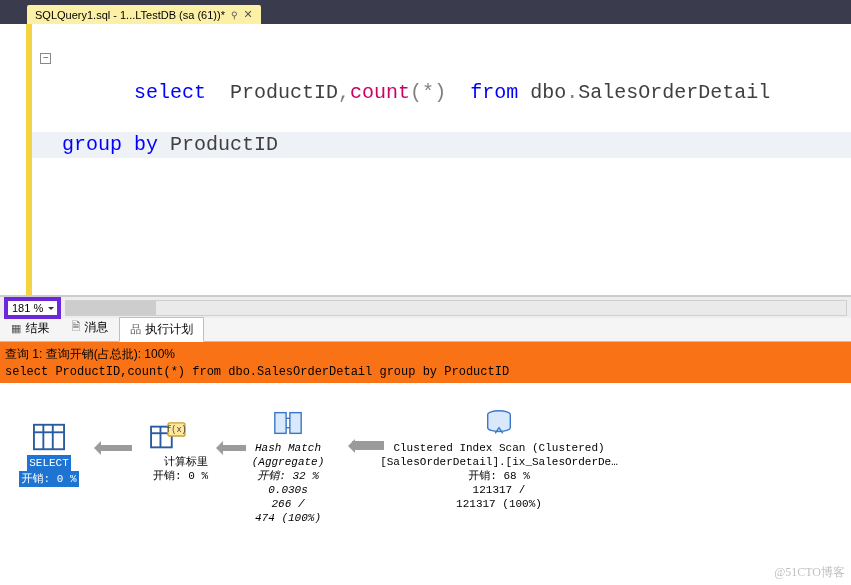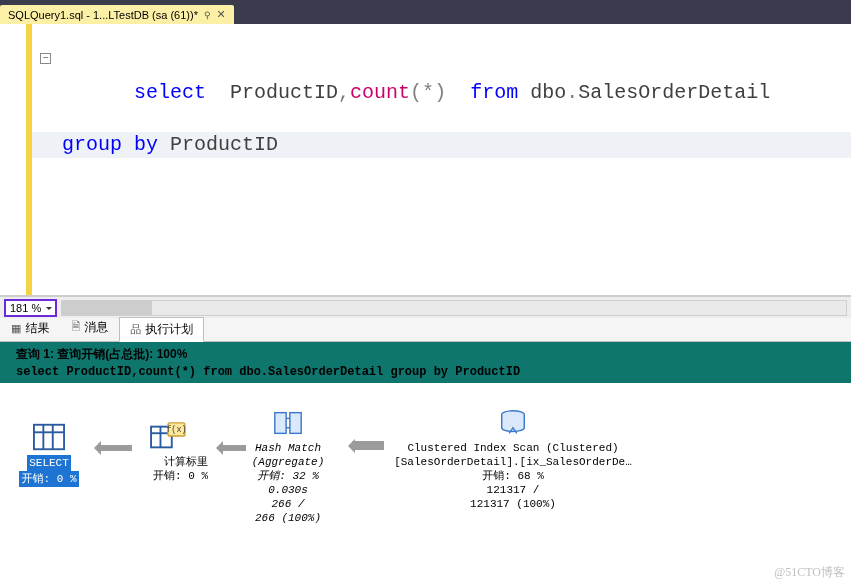--- a/index.html
+++ b/index.html
@@ -1,46 +1,46 @@
 <!DOCTYPE html>
 <html><head>
 <meta charset="utf-8">
 <style>
   * { box-sizing: border-box; margin: 0; padding: 0; }
   body { font-family: "Segoe UI", Tahoma, sans-serif; font-size: 12px; background: #fff; width: 851px; height: 585px; overflow: hidden; position: relative; }
   
   .tab-bar { background: #3a3b4d; height: 24px; display: flex; align-items: flex-end; }
-  .tab { background: #fcf0a6; padding: 3px 8px; font-size: 11px; display: flex; align-items: center; gap: 6px; border-top-left-radius: 2px; border-top-right-radius: 2px; }
+  .tab { background: #fcf0a6; padding: 3px 8px; font-size: 11px; display: flex; align-items: center; gap: 6px; border-top-left-radius: 2px; border-top-right-radius: 2px; margin-left: 27px; }
   .tab .pin { color: #555; font-size: 9px; }
   .tab .close { color: #555; cursor: pointer; font-size: 11px; }
   
   .editor-area { height: 272px; display: flex; background: #fff; border-bottom: 1px solid #ccc; }
   .margin-col { width: 32px; background: #fff; border-right: 0; position: relative; }
   .yellow-bar { width: 6px; height: 100%; background: #f5d342; position: absolute; left: 26px; top: 0; }
   .code-col { flex: 1; padding: 30px 0 0 0; background: #fff; position: relative; }
   .code-line { font-family: Consolas, "Courier New", monospace; font-size: 20px; line-height: 26px; padding-left: 30px; white-space: pre; position: relative; }
   .outline-box { position: absolute; left: 8px; top: -1px; width: 11px; height: 11px; border: 1px solid #888; background: #fff; font-size: 10px; line-height: 9px; text-align: center; color: #555; }
   .line-highlight { background: #eef1f6; }
   .kw-blue { color: #0000ff; }
   .kw-magenta { color: #cc0066; }
   .kw-gray { color: #808080; }
   .kw-black { color: #404040; }
   
   .zoom-bar { height: 22px; background: #ededf0; border-top: 1px solid #ccc; display: flex; align-items: center; padding: 0 4px; font-size: 11px; }
-  .zoom-dd { background: #fff; border: 2px solid #6d28d9; padding: 1px 14px 1px 4px; position: relative; }
+  .zoom-dd { background: #fff; border: 4px solid #6d28d9; padding: 1px 14px 1px 4px; position: relative; }
   .zoom-dd::after { content: ""; position: absolute; right: 3px; top: 6px; border: 3px solid transparent; border-top-color: #333; }
   .hscroll-track { flex: 1; margin-left: 4px; height: 16px; background: #eaeaea; border: 1px solid #cfcfcf; position: relative; }
   .hscroll-thumb { position: absolute; left: 0; top: 0; height: 100%; width: 90px; background: #cdcdcd; }
   
   .results-tabs { height: 24px; background: #f5f5f5; display: flex; align-items: flex-end; border-bottom: 1px solid #bfbfbf; }
   .rtab { padding: 3px 10px; font-size: 12px; display: flex; align-items: center; gap: 4px; border: 1px solid transparent; }
   .rtab.active { background: #fff; border: 1px solid #bfbfbf; border-bottom-color: #fff; position: relative; top: 1px; }
   .rtab .ico { font-size: 11px; color: #555; }
   
-  .plan-header { padding: 4px 16px; font-size: 12px; background: #0f766e; font-weight: bold; }
+  .plan-header { padding: 4px 5px; font-size: 12px; background: #f97316; }
   .plan-row1 { font-family: "Microsoft YaHei", sans-serif; }
   .plan-row2 { font-family: Consolas, "Courier New", monospace; font-size: 12px; margin-top: 2px; }
   
   .plan-canvas { position: relative; height: 180px; background: #fff; margin-top: 6px; }
   .plan-node { position: absolute; text-align: center; font-family: Consolas, "Courier New", monospace; font-size: 11px; line-height: 14px; }
   .plan-icon { width: 38px; height: 32px; margin: 0 auto 2px auto; display: block; }
   .select-badge { display: inline-block; background: #1e74d2; color: #fff; padding: 1px 2px; font-size: 11px; }
   
   .arrow { position: absolute; height: 10px; }
   .arrow .head { position: absolute; left: -1px; top: -2px; width: 0; height: 0; border: 7px solid transparent; border-right-color: #9b9b9b; }
@@ -138,29 +138,29 @@
       <rect x="6" y="6" width="12" height="22" fill="#d9e8fb" stroke="#3a78c9" stroke-width="1.5"></rect>
       <rect x="22" y="6" width="12" height="22" fill="#d9e8fb" stroke="#3a78c9" stroke-width="1.5"></rect>
       <line x1="18" y1="12" x2="22" y2="12" stroke="#3a78c9" stroke-width="1.5"></line>
       <line x1="18" y1="22" x2="22" y2="22" stroke="#3a78c9" stroke-width="1.5"></line>
     </svg>
     <div>Hash Match</div>
     <div>(Aggregate)</div>
     <div>开销: 32 %</div>
     <div>0.030s</div>
     <div>266 /</div>
-    <div>266 (100%)</div>
+    <div>474 (100%)</div>
   </div>
 
   <div class="arrow" style="left:342px; top:52px; width:42px;">
     <div class="head"></div>
       <div class="shaft" style="width:32px; height:9px; top:0;"></div>
   </div>
 
-  <div class="plan-node" style="left:388px; top:18px; width:250px;">
+  <div class="plan-node" style="left:374px; top:18px; width:250px;">
     <svg class="plan-icon" viewBox="0 0 40 34">
       <ellipse cx="20" cy="8" rx="12" ry="4" fill="#d9e8fb" stroke="#3a78c9" stroke-width="1.5"></ellipse>
       <path d="M8 8 v14 a12 4 0 0 0 24 0 V8" fill="#d9e8fb" stroke="#3a78c9" stroke-width="1.5"></path>
       <path d="M16 28 l4 -6 l4 6" fill="none" stroke="#3a78c9" stroke-width="1.5"></path>
     </svg>
     <div>Clustered Index Scan (Clustered)</div>
     <div>[SalesOrderDetail].[ix_SalesOrderDe…</div>
     <div>开销: 68 %</div>
     <div>121317 /</div>
     <div>121317 (100%)</div>

